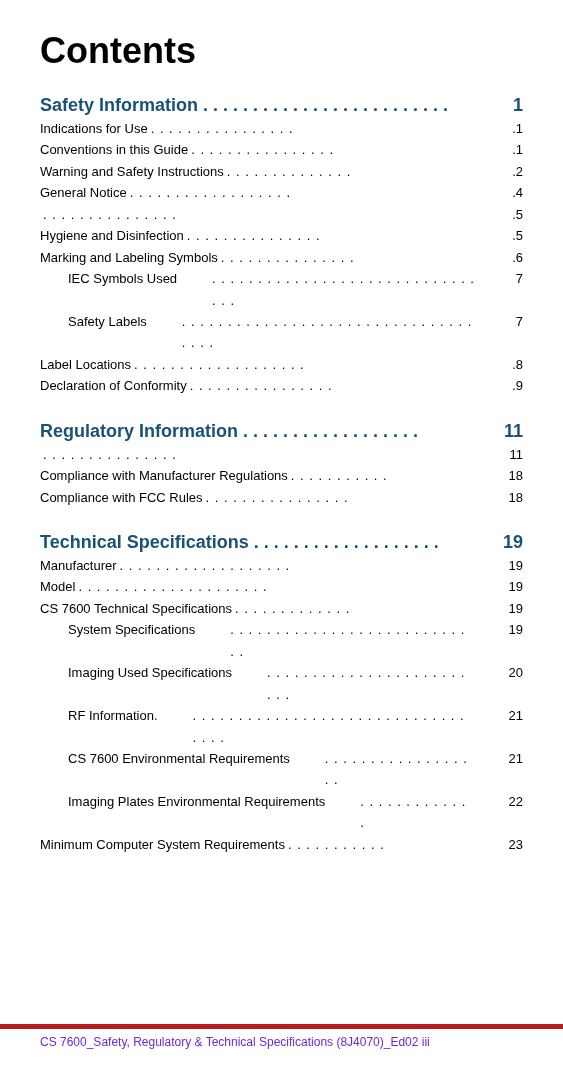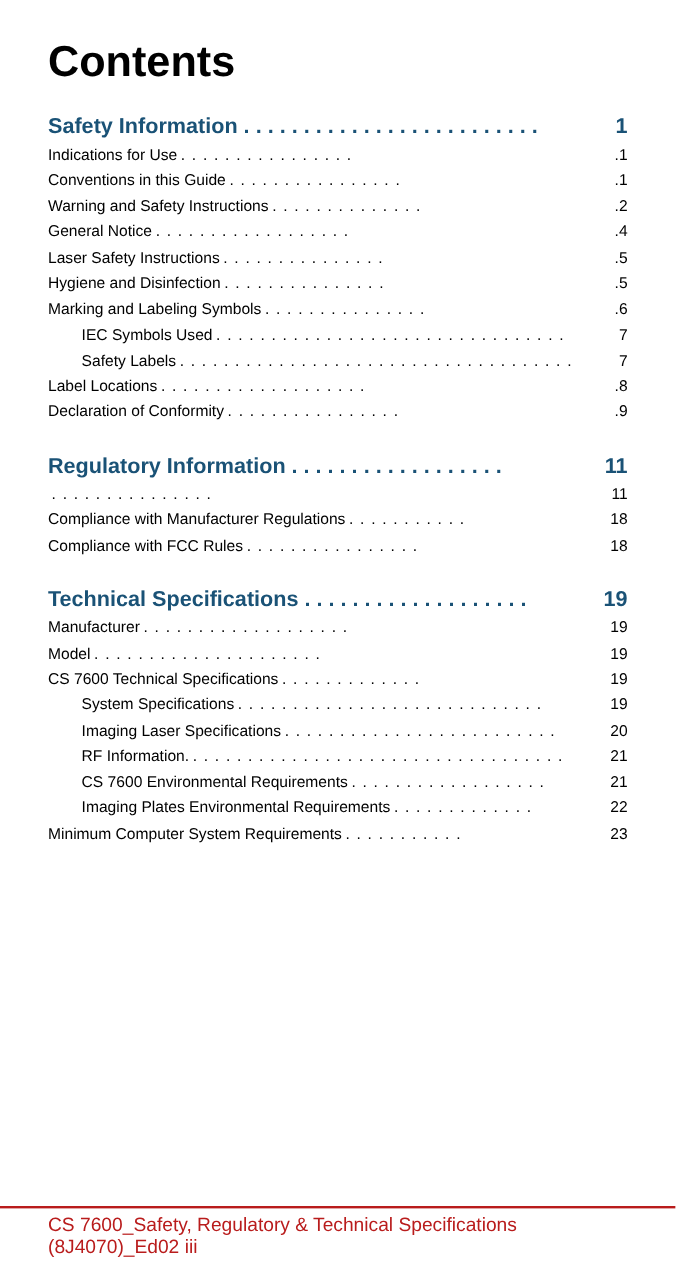--- a/index.html
+++ b/index.html
@@ -27,20 +27,21 @@
       display: flex;
       justify-content: center;
       align-items: baseline;
       color: #000;
       font-size: 13px;
       line-height: 1.65;
     }
 
     .toc-entry.indented {
       padding-left: 28px;
+      gap: 32px;
     }
 
     .toc-label {
       flex: 0 0 auto;
       white-space: nowrap;
     }
 
     .toc-dots {
       flex: 1 1 auto;
       overflow: hidden;
@@ -77,24 +78,24 @@
 
     .spacer {
       height: 10px;
     }
 
     .footer {
       position: absolute;
       bottom: 18px;
       left: 0;
       width: 100%;
-      border-top: 2px solid #b91c1c;
+      border-top: 5px solid #b91c1c;
       padding: 6px 40px 0 40px;
-      font-size: 16px;
-      color: #b91c1c;
+      font-size: 12px;
+      color: #6d28d9;
     }
   </style>
 </head>
 <body>
 
 <h1 class="page-title">Contents</h1>
 
 <div id="toc-container">
     <div class="section-heading-row">
       <span class="section-heading-label">Safety Information . . . . . . . . . . . . . . . . . . . . . . . . .</span>
@@ -114,21 +115,20 @@
       <span class="toc-label">Warning and Safety Instructions</span>
       <span class="toc-dots">   .  .   .  .  .  .   .  .   .  .   .  .   .  .</span>
       <span class="toc-page">.2</span>
     </div>
     <div class="toc-entry">
       <span class="toc-label">General Notice</span>
       <span class="toc-dots">  .  .  .  .   .  .   .  .   .  .   .  .   .  .   .  .   .  .</span>
       <span class="toc-page">.4</span>
     </div>
     <div class="toc-entry">
-      <span class="toc-label">Laser Safety Instructions</span>
       <span class="toc-dots">    .  .   .  .   .  .   .  .   .  .   .  .   .  .  .</span>
       <span class="toc-page">.5</span>
     </div>
     <div class="toc-entry">
       <span class="toc-label">Hygiene and Disinfection</span>
       <span class="toc-dots">    .  .   .  .   .  .   .  .   .  .   .  .   .  .   .</span>
       <span class="toc-page">.5</span>
     </div>
     <div class="toc-entry">
       <span class="toc-label">Marking and Labeling Symbols</span>
@@ -193,21 +193,21 @@
       <span class="toc-label">CS 7600 Technical Specifications</span>
       <span class="toc-dots">   .  .   .  .  .  .   .  .   .  .   .  .  .</span>
       <span class="toc-page">19</span>
     </div>
     <div class="toc-entry indented">
       <span class="toc-label">System Specifications</span>
       <span class="toc-dots"> . . . . . . . . . . . . . . . . . . . . . . . . . . . .</span>
       <span class="toc-page">19</span>
     </div>
     <div class="toc-entry indented">
-      <span class="toc-label">Imaging Laser Specifications</span>
+      <span class="toc-label">Imaging Used Specifications</span>
       <span class="toc-dots"> . . . . . . . . . . . . . . . . . . . . . . . . .</span>
       <span class="toc-page">20</span>
     </div>
     <div class="toc-entry indented">
       <span class="toc-label">RF Information.</span>
       <span class="toc-dots"> . . . . . . . . . . . . . . . . . . . . . . . . . . . . . . . . . .</span>
       <span class="toc-page">21</span>
     </div>
     <div class="toc-entry indented">
       <span class="toc-label">CS 7600 Environmental Requirements</span>

